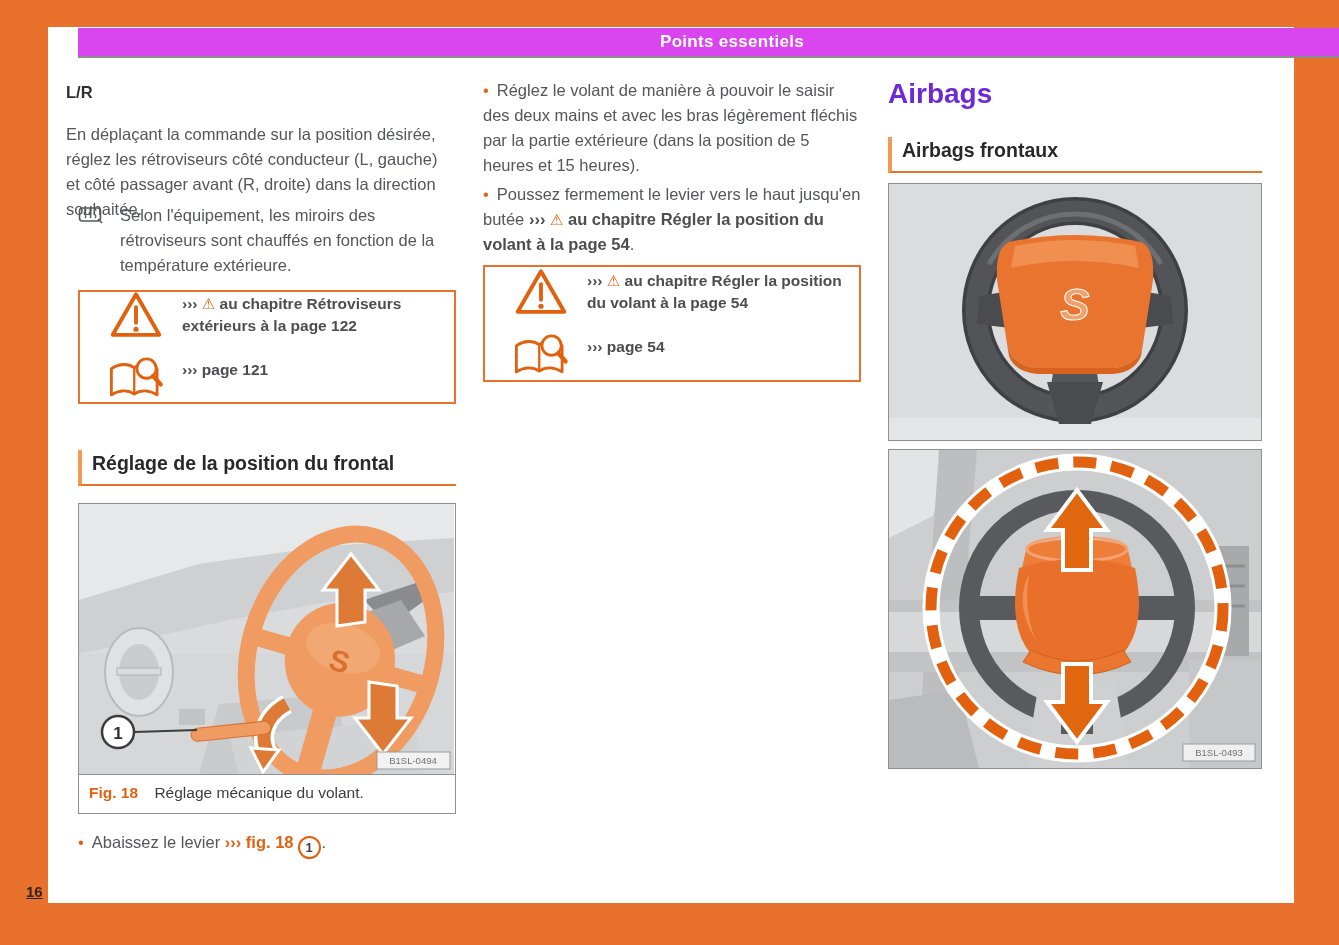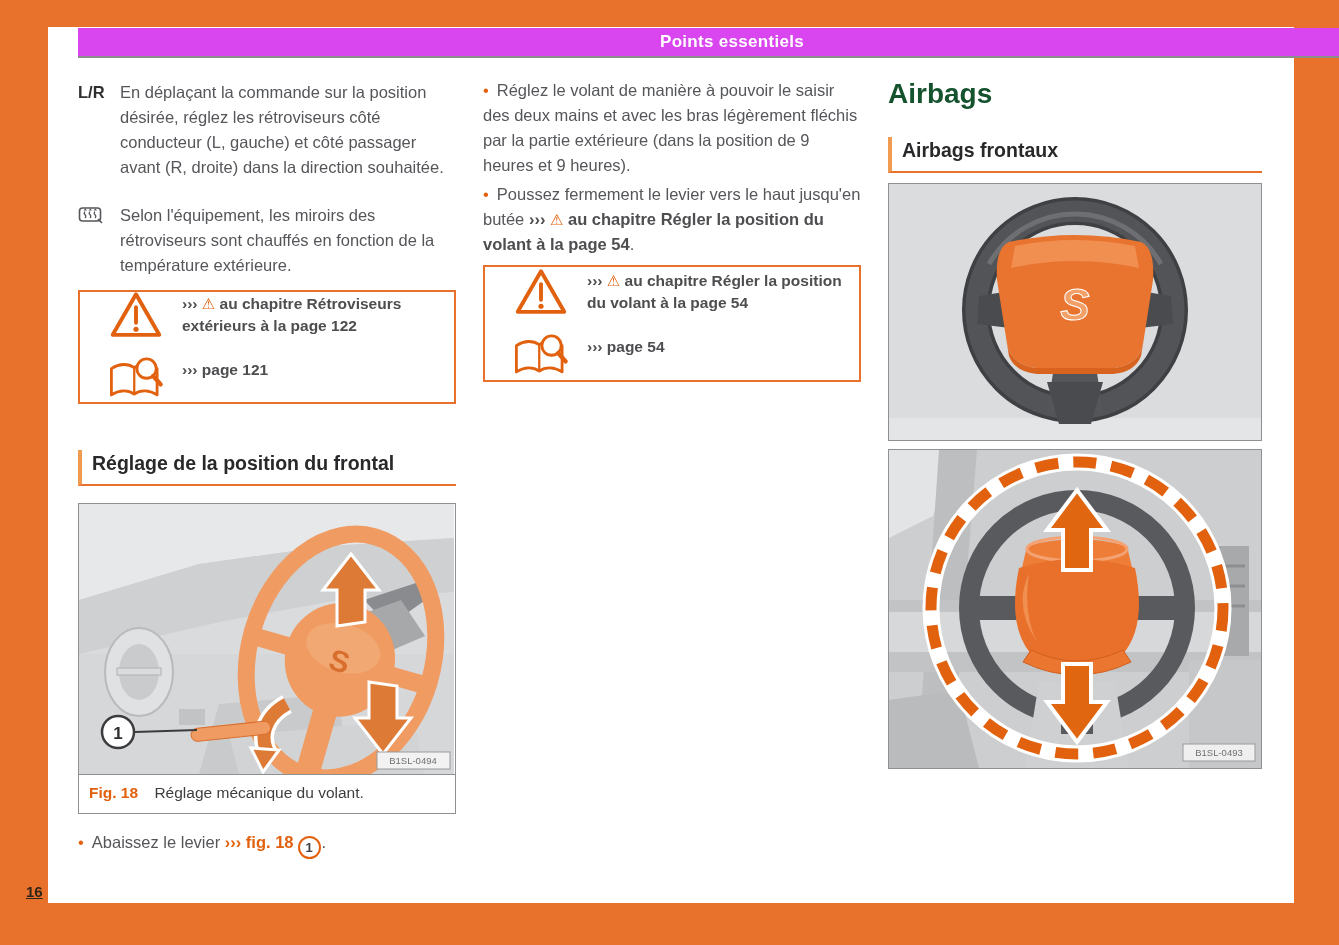--- a/index.html
+++ b/index.html
@@ -31,21 +31,21 @@
       border-left:4px solid #F09A52;border-bottom:2px solid #E8712C;
       padding:2px 0 9px 10px;box-sizing:border-box;}
   
   .fig{background:#fff;}
   .fig-frame{border:1px solid #8F9092;}
   .fig-caption{border:1px solid #8F9092;background:#fff;padding:7px 10px 9px 10px;
       font-size:15.5px;line-height:22px;color:#3E3E41;box-sizing:border-box;}
   .fig-label{color:#E2610E;font-weight:bold;margin-right:12px;}
   .fig-gap{height:8px;background:#fff;}
   
-  #airbags-heading{font-size:28px;font-weight:bold;color:#14532d;}
+  #airbags-heading{font-size:28px;font-weight:bold;color:#6d28d9;}
   
   .callout{display:inline-flex;align-items:center;justify-content:center;
       width:19px;height:19px;border:2px solid #E2610E;border-radius:50%;
       font-size:13px;font-weight:bold;color:#3F3F42;vertical-align:-4px;
       margin:0 1px 0 4px;background:#fff;}
   
   #page-number{color:#30251A;font-weight:bold;font-size:15px;text-decoration:underline;}
   svg{display:block;}
 </style>
 </head>
@@ -57,21 +57,21 @@
   <div class="abs frame" style="left:0;top:0;width:48px;height:945px;"></div>
   <div class="abs frame" style="left:1294px;top:0;width:45px;height:945px;"></div>
   <div class="abs frame" style="left:0;top:903px;width:1339px;height:42px;"></div>
 
   <div class="abs" id="header-bar">
     <span>Points essentiels</span>
   </div>
 
   <div class="abs" id="page-number" style="left:26px;top:883px;">16</div>
 
-  <div class="abs txt" style="left:78px;top:80px;width:378px;display:flex;">
+  <div class="abs txt" style="left:66px;top:80px;width:378px;display:flex;flex-direction:column;">
     <span style="flex:0 0 42px;font-weight:bold;color:#2F2F31;">L/R</span>
     <span>En déplaçant la commande sur la position désirée, réglez les rétroviseurs côté conducteur (L, gauche) et côté passager avant (R, droite) dans la direction souhaitée.</span>
   </div>
 
   <div class="abs txt" style="left:78px;top:203px;width:378px;display:flex;">
     <span style="flex:0 0 42px;padding-top:3px;">
       <svg width="26" height="20" viewBox="0 0 26 20">
         <rect x="1.5" y="2" width="21" height="13" rx="3" fill="none" stroke="#55565A" stroke-width="1.6"></rect>
         <path d="M7,12 q1.6,-1.6 0,-3.2 q-1.6,-1.6 0,-3.2" fill="none" stroke="#55565A" stroke-width="1.3"></path>
         <path d="M12,12 q1.6,-1.6 0,-3.2 q-1.6,-1.6 0,-3.2" fill="none" stroke="#55565A" stroke-width="1.3"></path>
@@ -164,21 +164,21 @@
     </div>
   </div>
 
   <div class="abs txt" style="left:78px;top:830px;width:378px;">
     <span class="bullet-dot">•</span><span>Abaissez le levier</span>
     <span class="orange-bold">›››</span>
     <span class="orange-bold">fig. 18</span><span class="callout">1</span><span>.</span>
   </div>
 
   <div class="abs txt" style="left:483px;top:78px;width:378px;">
-    <span class="bullet-dot">•</span><span>Réglez le volant de manière à pouvoir le saisir des deux mains et avec les bras légèrement fléchis par la partie extérieure (dans la position de 9 heures et 9 heures).</span>
+    <span class="bullet-dot">•</span><span>Réglez le volant de manière à pouvoir le saisir des deux mains et avec les bras légèrement fléchis par la partie extérieure (dans la position de 5 heures et 15 heures).</span>
   </div>
 
   <div class="abs txt" style="left:483px;top:182px;width:378px;">
     <span class="bullet-dot">•</span><span>Poussez fermement le levier vers le haut jusqu'en butée</span>
     <span class="bold-ref">›››</span>
     <span class="warn-glyph">⚠</span>
     <span class="bold-ref">au chapitre Régler la position du volant à la page 54</span><span>.</span>
   </div>
 
   <div class="abs refbox" style="left:483px;top:265px;width:378px;height:117px;">

